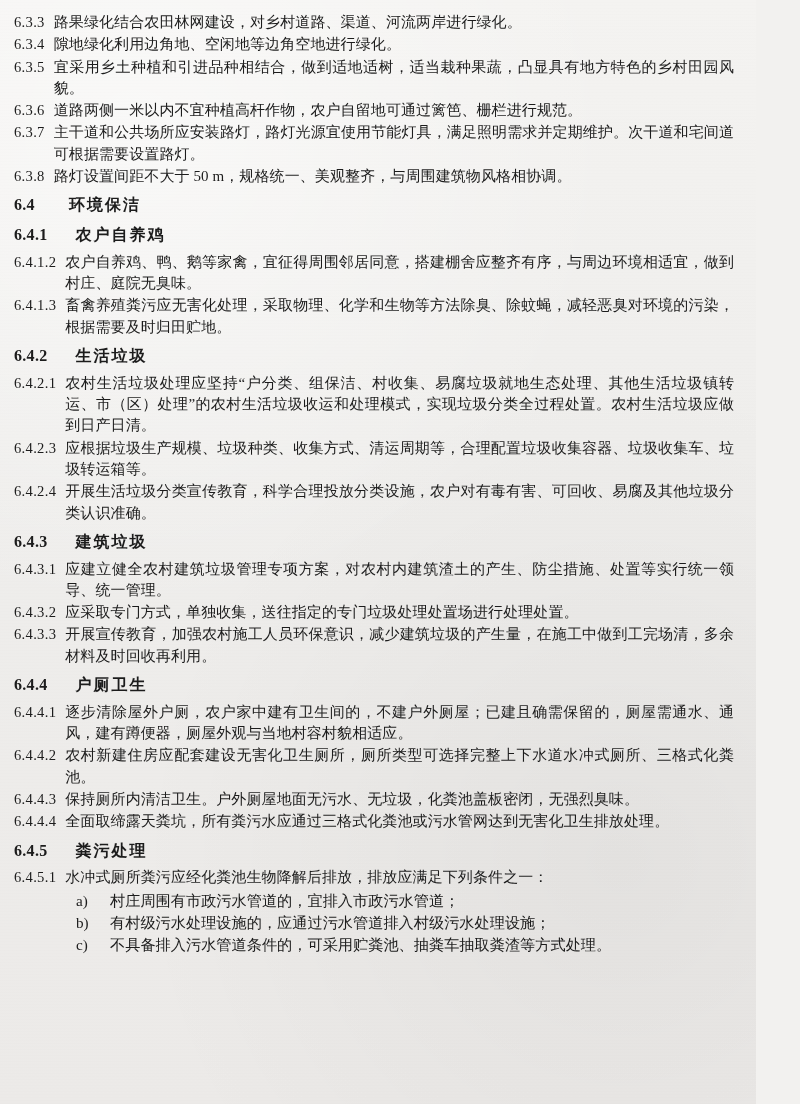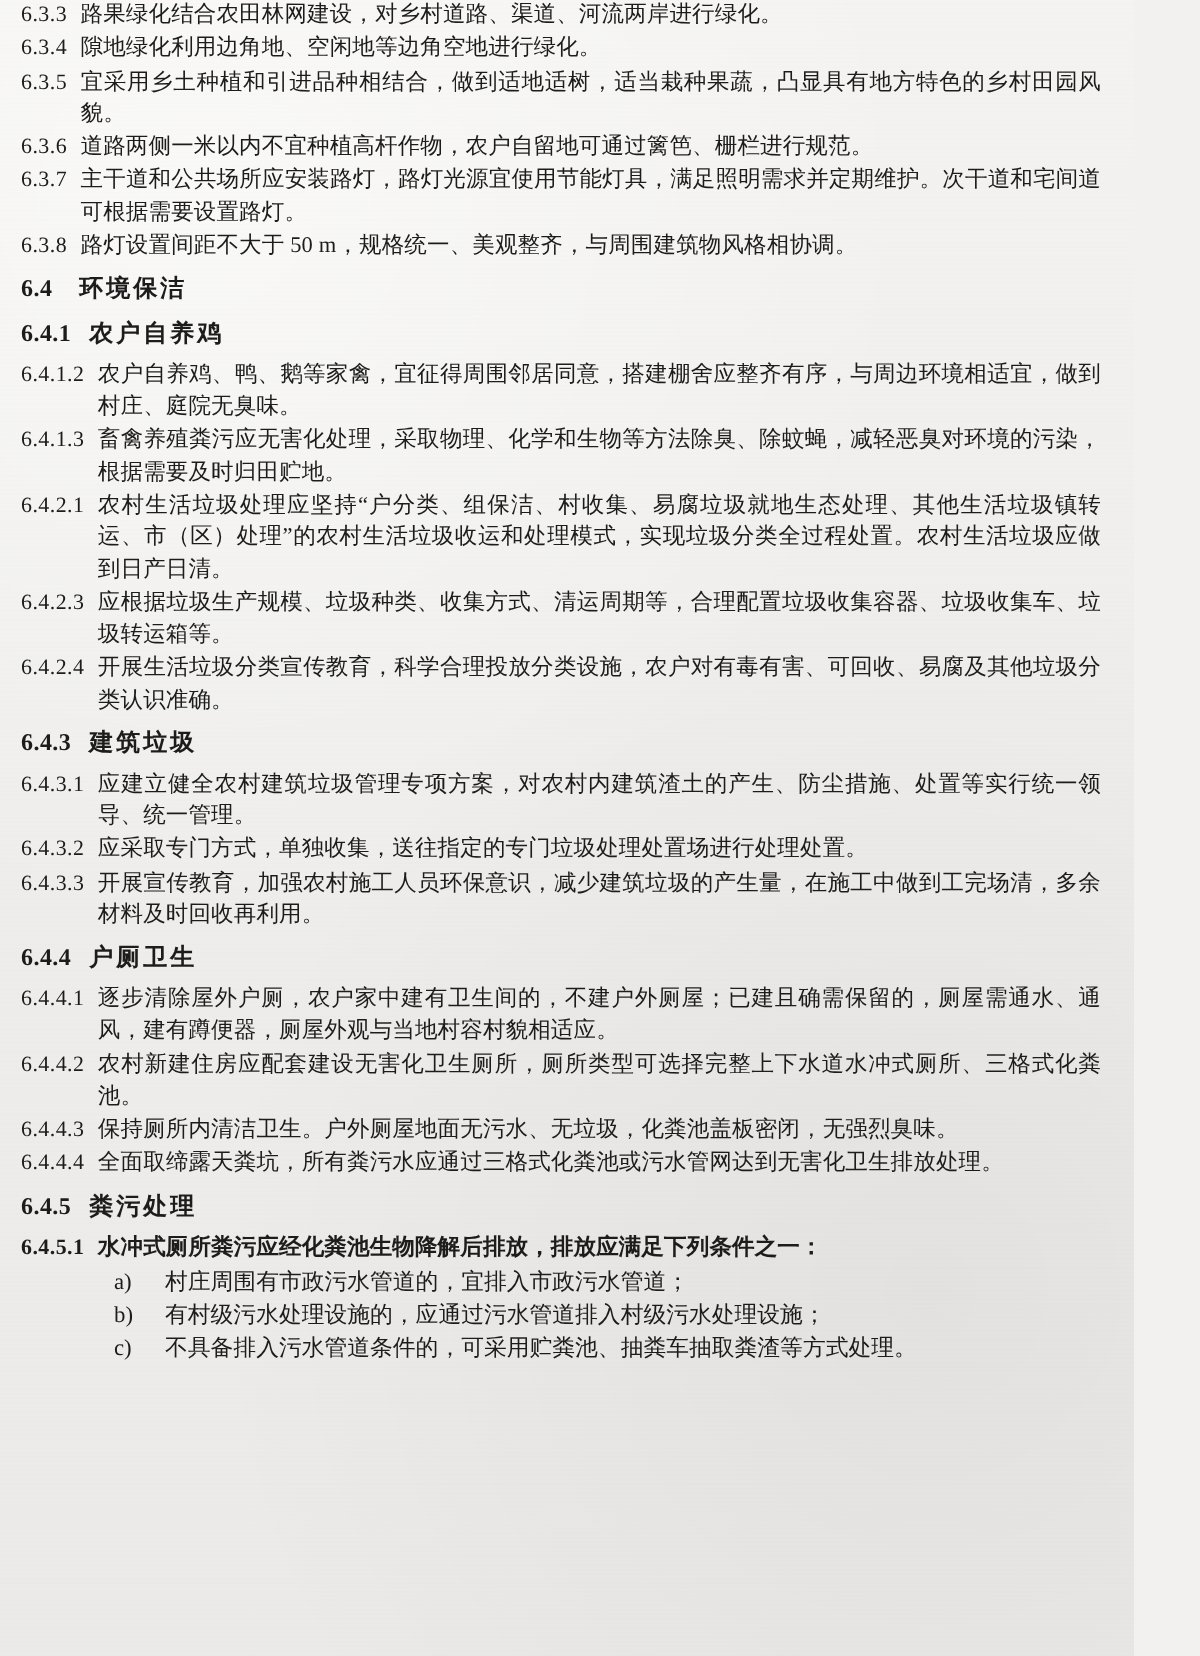--- a/index.html
+++ b/index.html
@@ -10,21 +10,21 @@
     width: 800px;
     min-height: 1104px;
     background: #f2f1ef;
     font-family: "Liberation Serif", "DejaVu Serif", serif;
     color: #1c1c1c;
   }
   .page {
     width: 756px;
     min-height: 1104px;
     box-sizing: border-box;
-    padding: 0 22px 10px 14px;
+    padding: 12px 22px 10px 14px;
     background: linear-gradient(180deg, #f4f3f1 0%, #efeeec 40%, #eceae8 100%);
     position: relative;
   }
   .page:before {
     content: "";
     position: absolute;
     inset: 0;
     background:
       radial-gradient(circle at 18% 12%, rgba(255,255,255,0.55), rgba(255,255,255,0) 42%),
       radial-gradient(circle at 82% 78%, rgba(0,0,0,0.045), rgba(0,0,0,0) 46%);
@@ -68,20 +68,21 @@
   .heading .num {
     flex: 0 0 auto;
     padding-right: 14px;
     font-weight: bold;
     letter-spacing: 0.3px;
   }
   .heading .txt {
     flex: 1 1 auto;
     letter-spacing: 2px;
     font-weight: bold;
+    margin-left: 16px;
   }
   .heading.lvl2 .num { padding-right: 18px; }
   .heading.lvl3 .num { padding-right: 12px; }
 
   
   .sublist {
     margin: 0 0 0 62px;
   }
   .subitem {
     display: flex;
@@ -91,21 +92,21 @@
   }
   .subitem .mark {
     flex: 0 0 auto;
     width: 34px;
     font-family: "Liberation Serif", serif;
   }
   .subitem .txt {
     flex: 1 1 auto;
     text-align: justify;
   }
-  .tight { margin-bottom: 1px; font-weight: bold; }
+  .tight { margin-bottom: 1px; }
   .scan-noise {
     position: absolute;
     inset: 0;
     pointer-events: none;
     opacity: 0.5;
     background-image:
       repeating-linear-gradient(0deg, rgba(0,0,0,0.012) 0px, rgba(0,0,0,0.012) 1px, rgba(255,255,255,0) 1px, rgba(255,255,255,0) 3px);
   }
 </style>
 </head>
@@ -155,20 +156,24 @@
   </div>
   <div class="blk clause">
     <span class="num">6.4.1.2</span>
     <span class="txt">农户自养鸡、鸭、鹅等家禽，宜征得周围邻居同意，搭建棚舍应整齐有序，与周边环境相适宜，做到村庄、庭院无臭味。</span>
   </div>
   <div class="blk clause">
     <span class="num">6.4.1.3</span>
     <span class="txt">畜禽养殖粪污应无害化处理，采取物理、化学和生物等方法除臭、除蚊蝇，减轻恶臭对环境的污染，根据需要及时归田贮地。</span>
   </div>
 
+  <div class="blk heading lvl3">
+    <span class="num">6.4.2</span>
+    <span class="txt">生活垃圾</span>
+  </div>
   <div class="blk clause">
     <span class="num">6.4.2.1</span>
     <span class="txt">农村生活垃圾处理应坚持“户分类、组保洁、村收集、易腐垃圾就地生态处理、其他生活垃圾镇转运、市（区）处理”的农村生活垃圾收运和处理模式，实现垃圾分类全过程处置。农村生活垃圾应做到日产日清。</span>
   </div>
   <div class="blk clause">
     <span class="num">6.4.2.3</span>
     <span class="txt">应根据垃圾生产规模、垃圾种类、收集方式、清运周期等，合理配置垃圾收集容器、垃圾收集车、垃圾转运箱等。</span>
   </div>
   <div class="blk clause">
     <span class="num">6.4.2.4</span>

